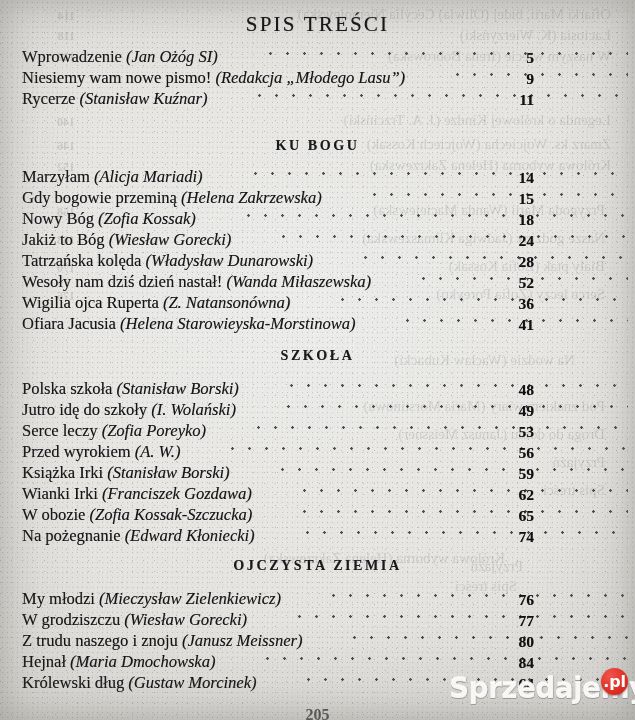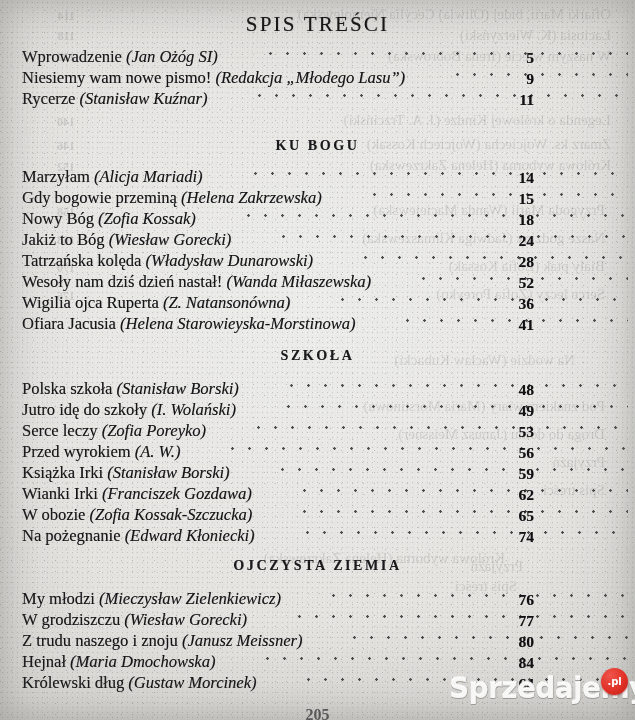--- a/index.html
+++ b/index.html
@@ -212,21 +212,21 @@
     background: radial-gradient(circle at 34% 28%, #f0544a 0%, #e03127 55%, #c3211a 100%);
     box-shadow: 0 1px 2px rgba(90,20,16,.45);
   }
   #watermark .wm-badge span {
     position: absolute;
     inset: 0;
     display: flex;
     align-items: center;
     justify-content: center;
     font-family: "DejaVu Sans", "Liberation Sans", sans-serif;
-    font-size: 10px;
+    font-size: 16px;
     font-weight: bold;
     color: #ffffff;
     letter-spacing: -.2px;
     padding-bottom: 1px;
   }
 </style>
 </head>
 <body>
 
 <div id="page">

